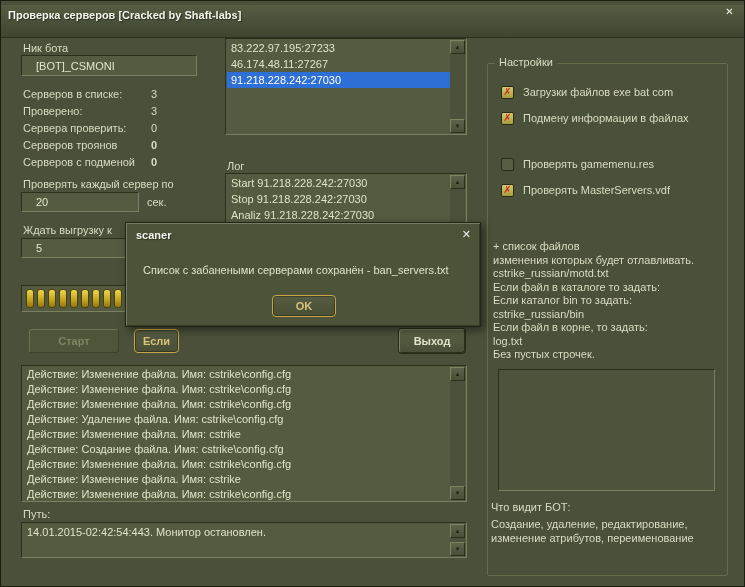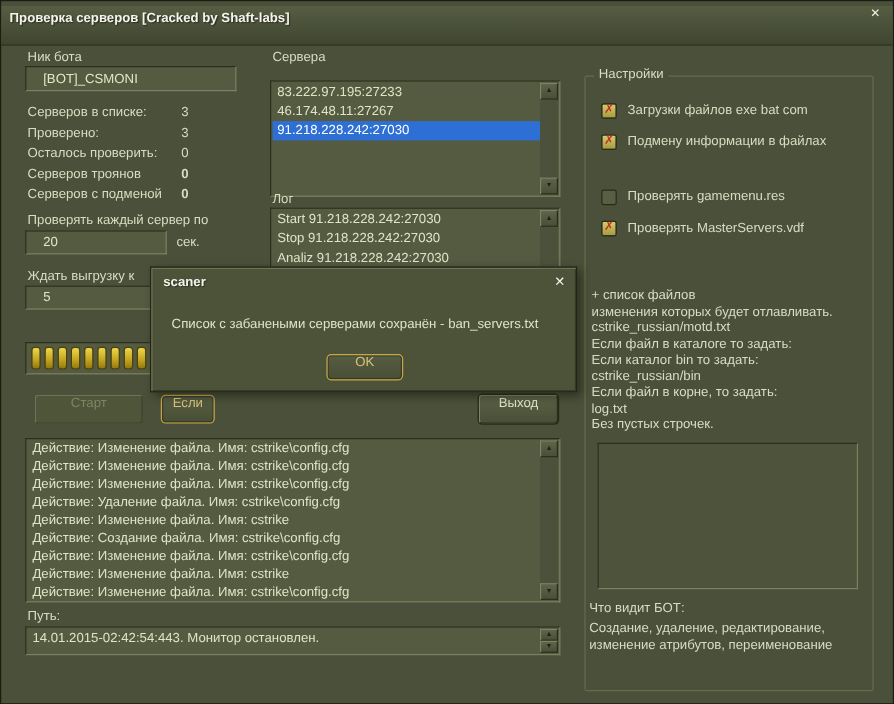--- a/index.html
+++ b/index.html
@@ -22,21 +22,21 @@
   .listbox{position:absolute;overflow:hidden;}
   .listbox .items{position:absolute;left:1px;top:1px;bottom:1px;right:16px;overflow:hidden;}
   .list-item{height:16px;line-height:16px;padding:0 4px;color:#e0e3c7;white-space:nowrap;}
   .list-item.selected{background:#2e6fd6;color:#ffffff;}
   .dense .list-item{height:15px;line-height:15px;}
 
   .scrollbar{position:absolute;right:1px;top:1px;bottom:1px;width:15px;background:#4b513a;display:flex;flex-direction:column;justify-content:space-between;}
   .sb-btn{height:14px;background:linear-gradient(#5d644a,#4a5038);border:1px solid;border-color:#7c8463 #2b301d #2b301d #7c8463;display:flex;align-items:center;justify-content:center;font-size:6px;color:#1f2315;}
 
   
-  .button{position:absolute;display:flex;align-items:flex-start;justify-content:center;background:linear-gradient(#5a6146,#4a5037);border:1px solid;border-color:#7c8463 #2b301d #2b301d #7c8463;border-radius:3px;color:#dfe2c6;}
+  .button{position:absolute;display:flex;align-items:center;justify-content:center;background:linear-gradient(#5a6146,#4a5037);border:1px solid;border-color:#7c8463 #2b301d #2b301d #7c8463;border-radius:3px;color:#dfe2c6;font-weight:bold;}
   .button.disabled{color:#7d8562;border-color:#6c7453 #3c4129 #3c4129 #6c7453;background:#4e5539;}
   .button.gold{border:1px solid #c9a645;border-radius:4px;color:#d8c27a;background:linear-gradient(#565d42,#484f35);box-shadow:inset 0 0 0 1px rgba(0,0,0,.3);}
   .button.outlined{box-shadow:0 0 0 1px #262b18;}
 
   
   #stats{position:absolute;left:22px;top:87px;width:176px;}
   .stat-row{position:relative;height:17px;}
   .stat-value{position:absolute;left:128px;top:0;}
 
   
@@ -72,21 +72,21 @@
   <span class="close-btn">✕</span>
 
   <span class="lbl" style="left:22px;top:41px">Ник бота</span>
   <div class="input sunken" style="left:20px;top:54px;width:176px;height:21px">
     <span>[BOT]_CSMONI</span>
   </div>
 
   <div id="stats">
       <div class="stat-row"><span class="stat-label">Серверов в списке:</span><span class="stat-value">3</span></div>
       <div class="stat-row"><span class="stat-label">Проверено:</span><span class="stat-value">3</span></div>
-      <div class="stat-row"><span class="stat-label">Осталось проверить:</span><span class="stat-value">0</span></div>
+      <div class="stat-row"><span class="stat-label">Сервера проверить:</span><span class="stat-value">0</span></div>
       <div class="stat-row"><span class="stat-label">Серверов троянов</span><span class="stat-value bold">0</span></div>
       <div class="stat-row"><span class="stat-label">Серверов с подменой</span><span class="stat-value bold">0</span></div>
     </div>
 
   <span class="lbl" style="left:22px;top:177px">Проверять каждый сервер по</span>
   <div class="input sunken" style="left:20px;top:191px;width:118px;height:20px">
     <span>20</span>
   </div>
   <span class="lbl" style="left:146px;top:195px">сек.</span>
 
@@ -114,21 +114,21 @@
     </div>
 
   <div class="button disabled" style="left:28px;top:328px;width:90px;height:24px">
     <span>Старт</span>
   </div>
   <div class="button gold" style="left:133px;top:328px;width:45px;height:24px">
     <span>Если</span>
   </div>
 
   <span class="lbl" style="left:226px;top:41px">Сервера</span>
-  <div class="listbox sunken" id="servers-list" style="left:224px;top:66px;width:242px;height:97px">
+  <div class="listbox sunken" id="servers-list" style="left:224px;top:37px;width:242px;height:97px">
     <div class="items">
         <div class="list-item">83.222.97.195:27233</div>
         <div class="list-item">46.174.48.11:27267</div>
         <div class="list-item selected">91.218.228.242:27030</div>
       </div>
     <div class="scrollbar">
       <div class="sb-btn">
           <span>▲</span>
         </div>
       <div class="sb-btn">
@@ -174,21 +174,21 @@
       <div class="sb-btn">
           <span>▲</span>
         </div>
       <div class="sb-btn">
           <span>▼</span>
         </div>
     </div>
   </div>
 
   <span class="lbl" style="left:22px;top:507px">Путь:</span>
-  <div class="listbox sunken" id="path-list" style="left:20px;top:521px;width:446px;height:24px">
+  <div class="listbox sunken" id="path-list" style="left:20px;top:521px;width:446px;height:36px">
     <div class="items">
         <div class="list-item">14.01.2015-02:42:54:443. Монитор остановлен.</div>
       </div>
     <div class="scrollbar">
       <div class="sb-btn">
           <span>▲</span>
         </div>
       <div class="sb-btn">
           <span>▼</span>
         </div>

